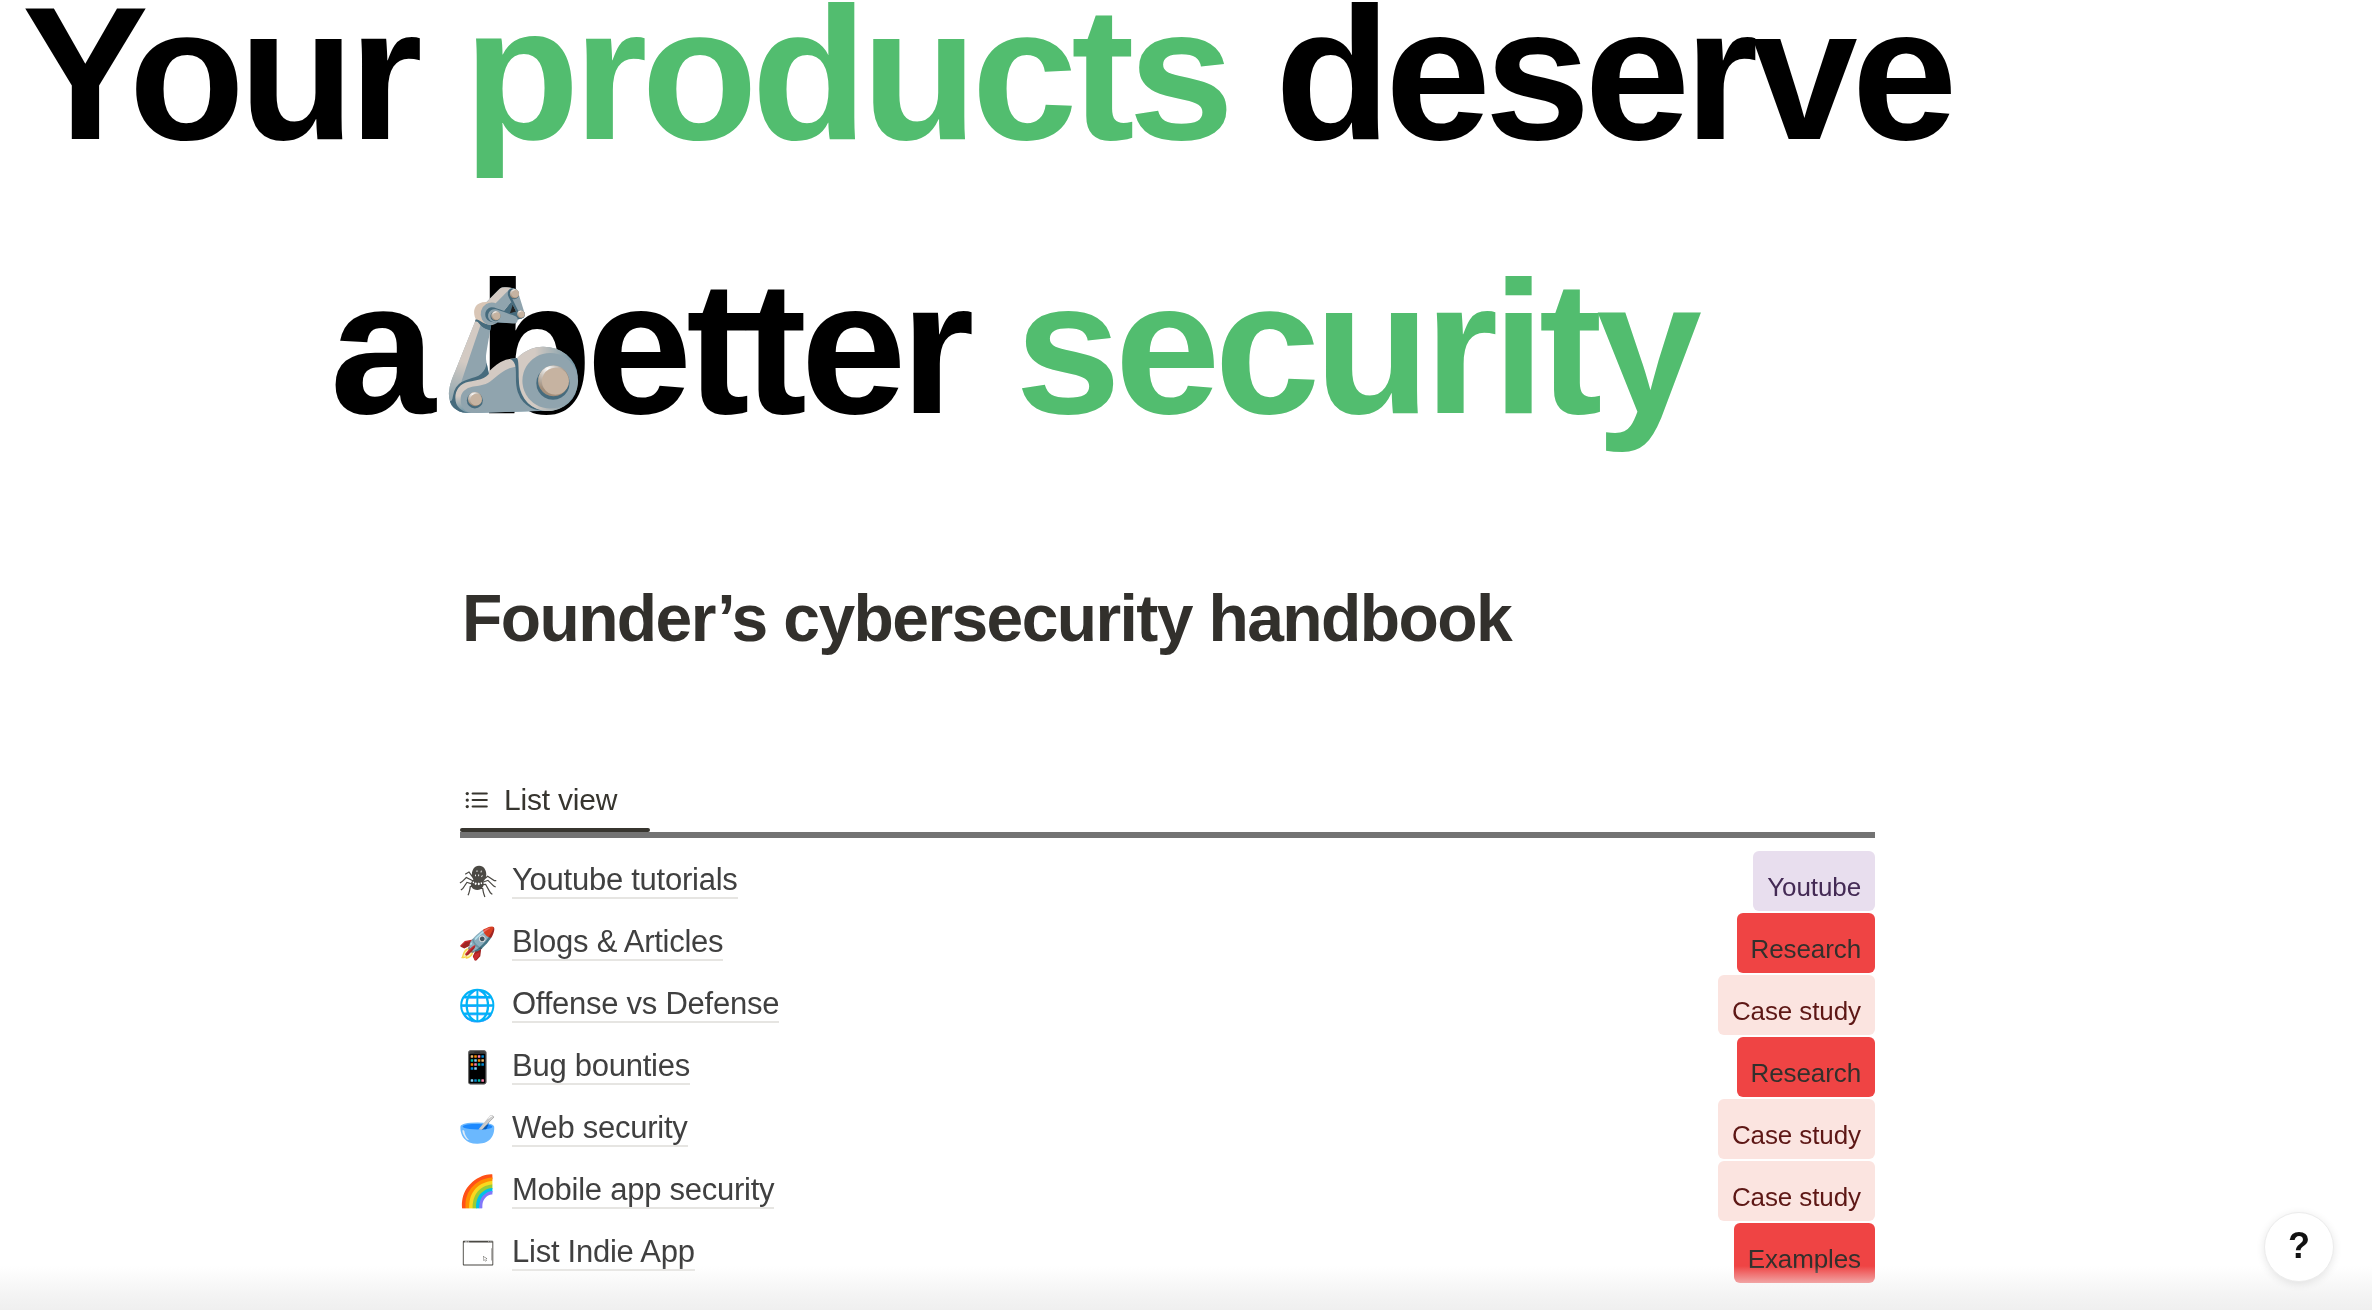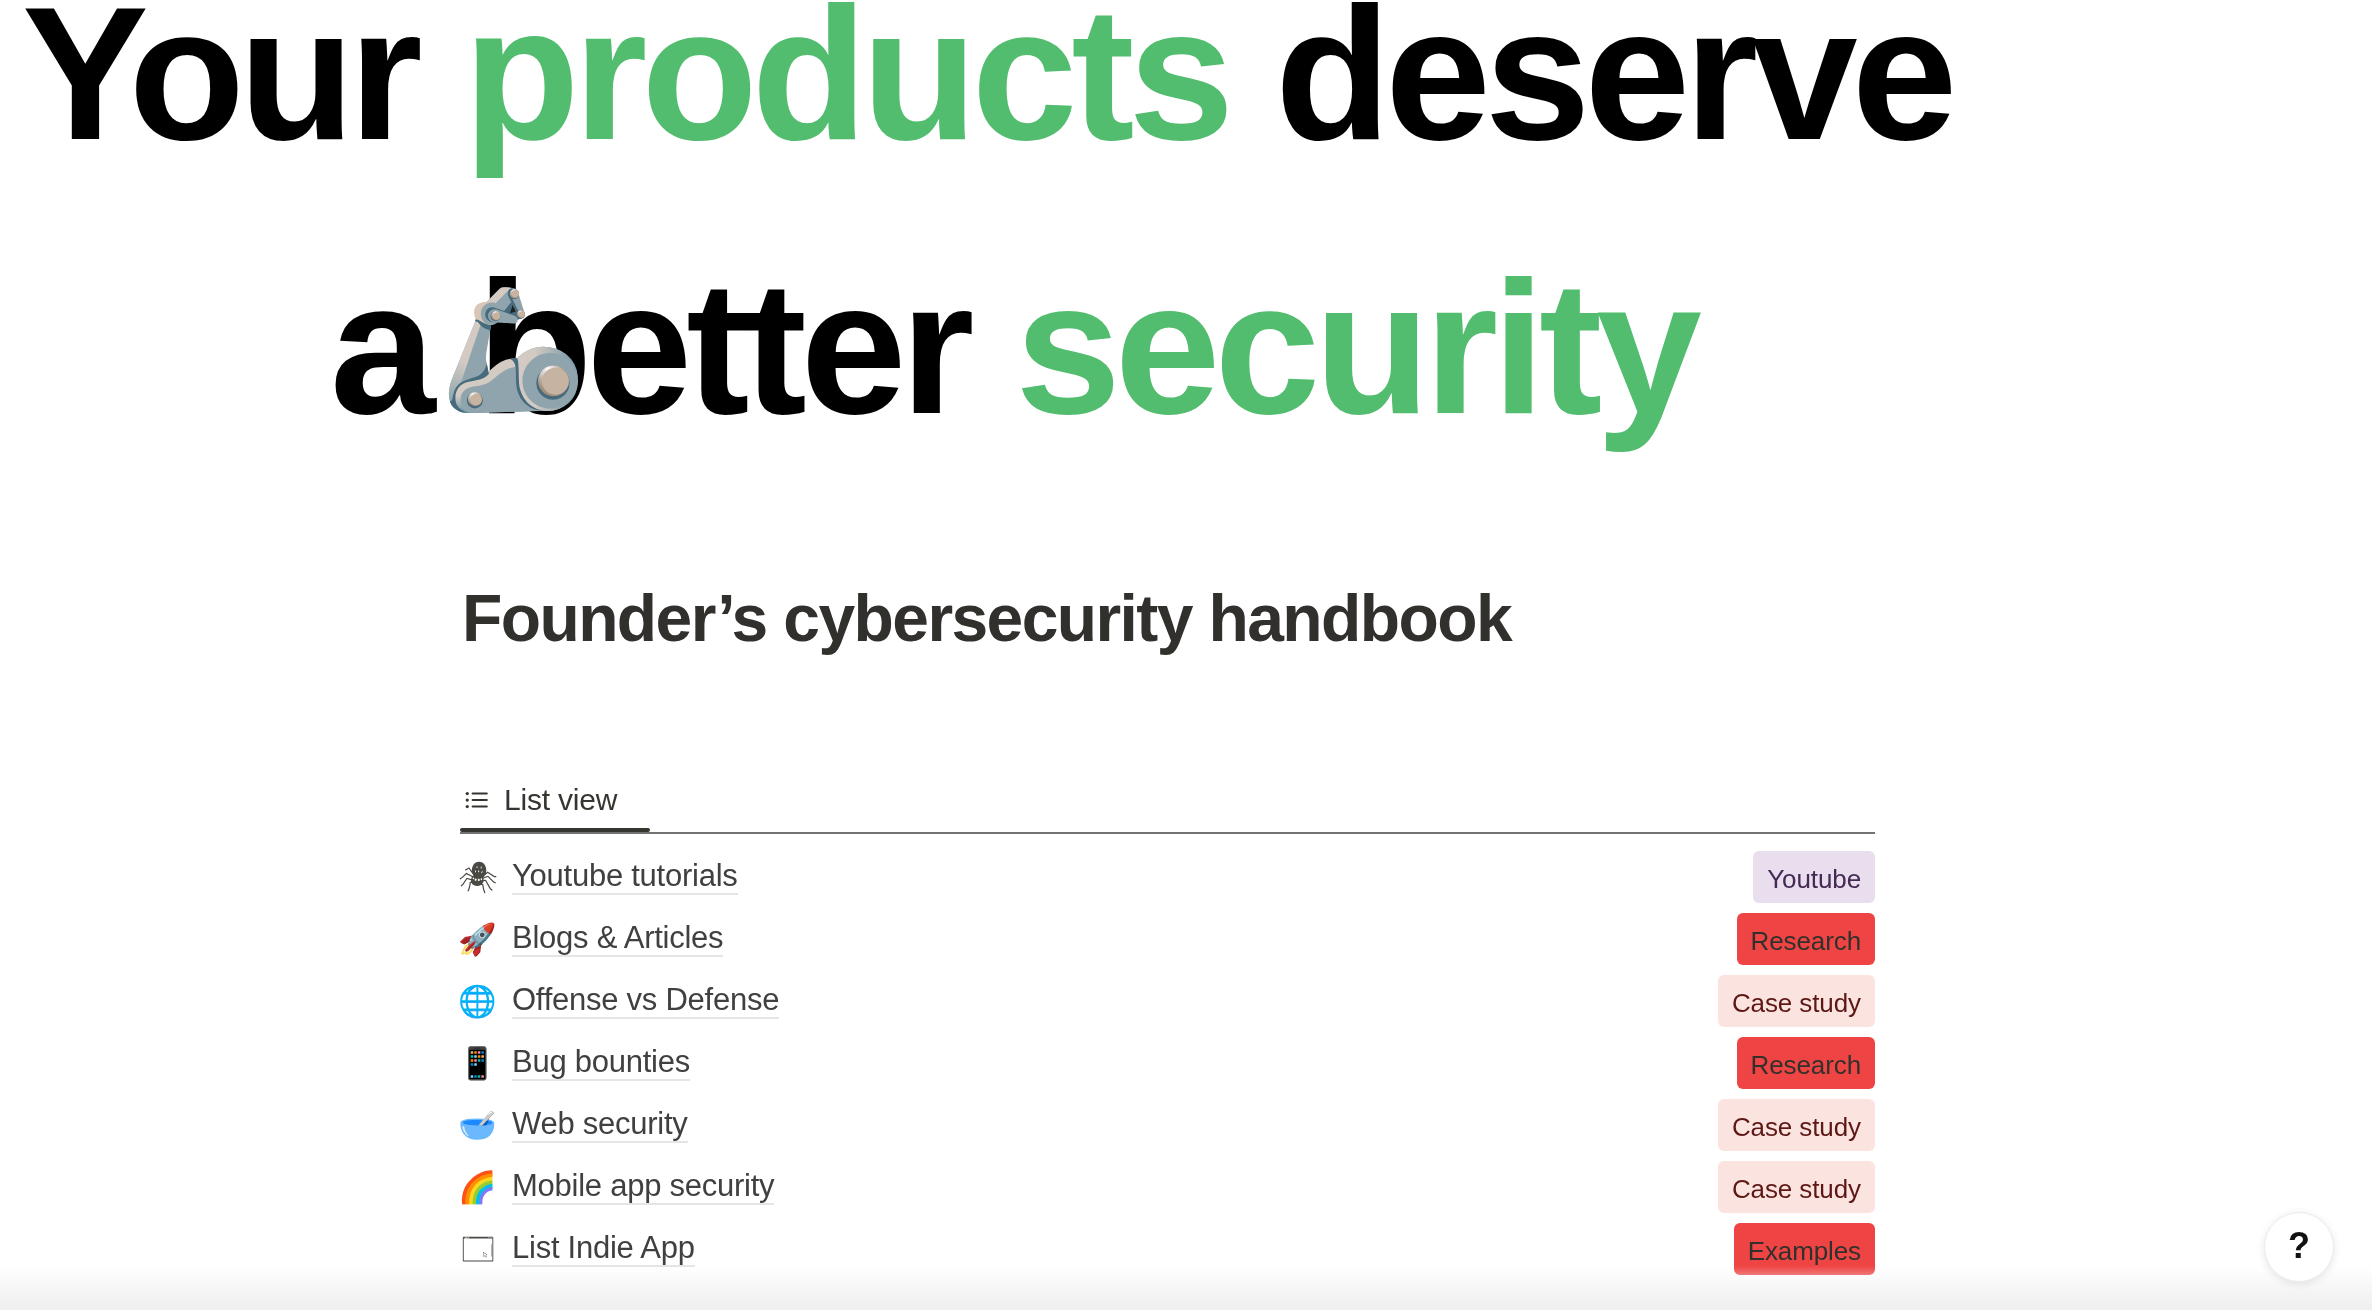--- a/index.html
+++ b/index.html
@@ -75,21 +75,21 @@
     position: absolute;
     left: 460px;
     top: 770px;
     width: 1415px;
   }
 
   
   #tabbar {
     position: relative;
     height: 62px;
-    border-bottom: 2px solid #737373;
+    border-bottom: 6px solid #737373;
   }
   .tab {
     display: inline-flex;
     align-items: center;
     gap: 14px;
     height: 60px;
     padding: 0 14px 0 4px;
     cursor: pointer;
     position: relative;
   }
@@ -148,21 +148,21 @@
     letter-spacing: -0.25px;
     white-space: nowrap;
     border-bottom: 2px solid #e6e5e2;
     padding-bottom: 0;
     line-height: 1.1;
   }
   .row-spacer { flex: 1 1 auto; }
   .tag {
     font-size: 26px;
     line-height: 1;
-    padding: 15px 14px 11px;
+    padding: 23px 14px 11px;
     border-radius: 6px;
     white-space: nowrap;
     letter-spacing: -0.1px;
   }
   .tag-purple { background: #e8deee; color: #442a55; }
   .tag-gray   { background: #ef4444; color: #32302c; }
   .tag-red    { background: #fbe4e0; color: #5d1715; }
 
   
   #bottom-band {

